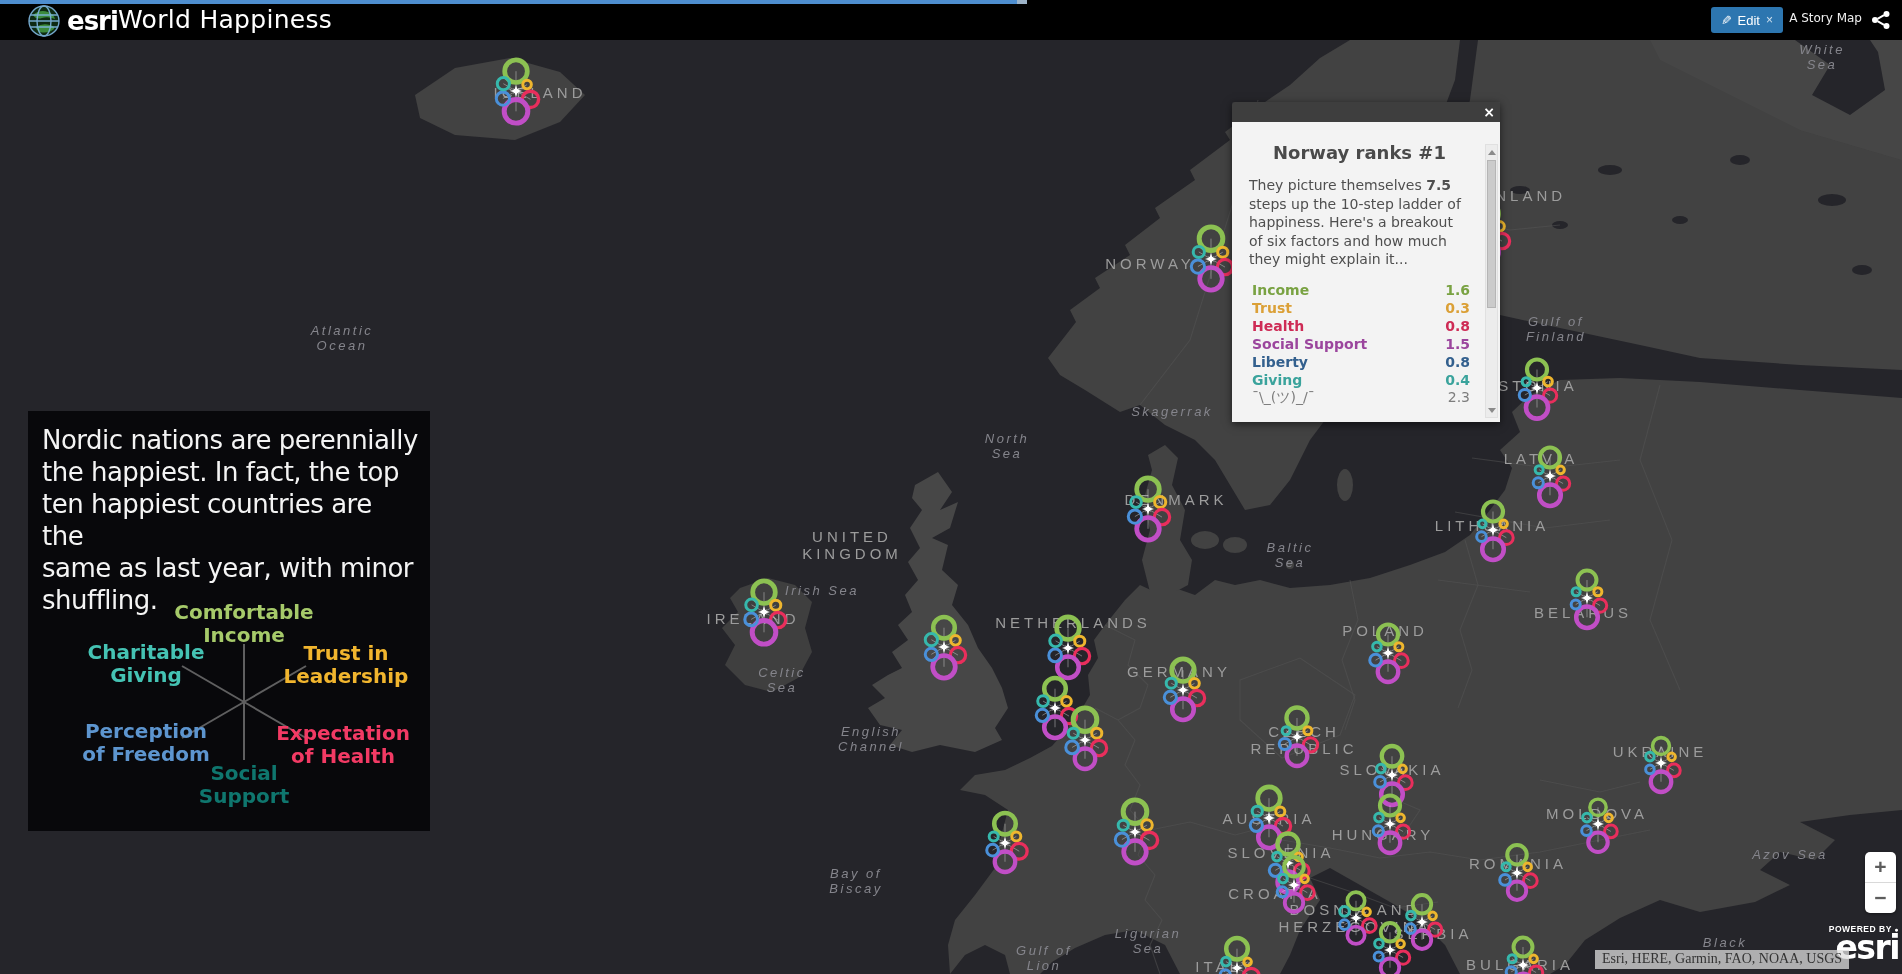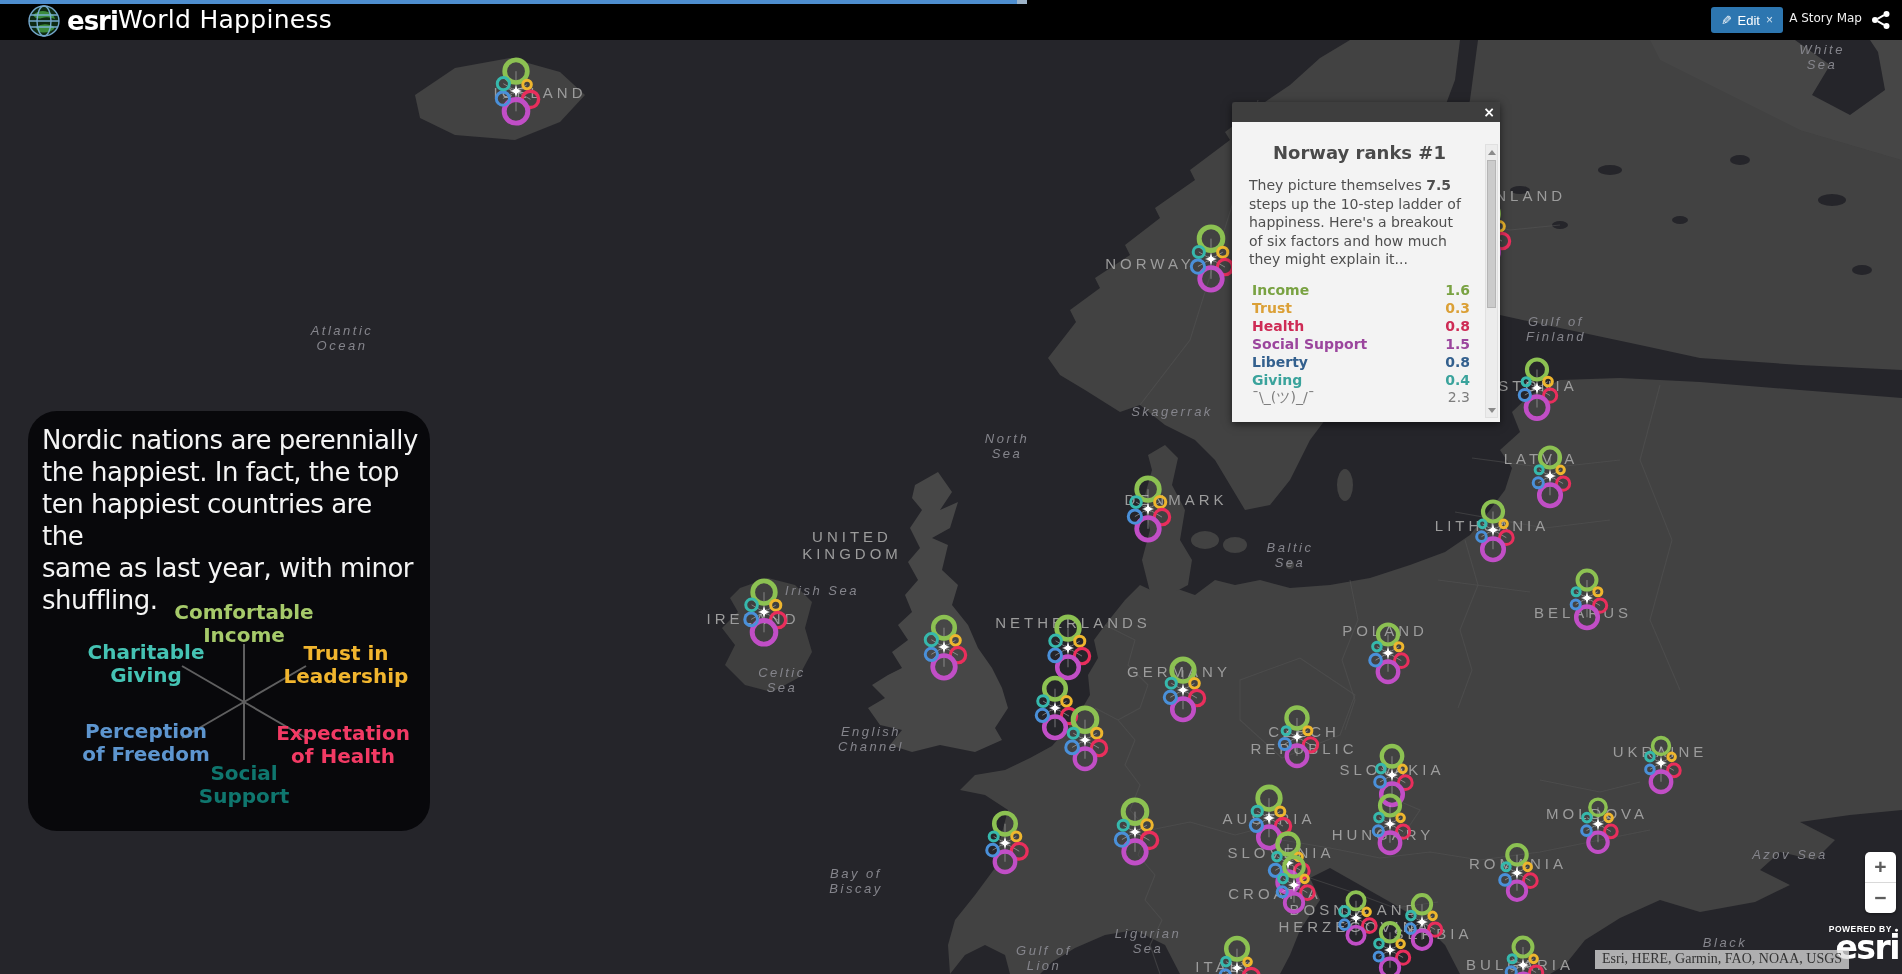--- a/index.html
+++ b/index.html
@@ -21,21 +21,21 @@
   #share-icon { position:absolute; right:10px; top:10px; width:22px; height:20px; }
 
   
   #map-area { position:absolute; top:40px; left:0; width:1902px; height:934px; }
   #map-svg { position:absolute; top:0; left:0; }
   .country-label { fill:#9c9c9c; font-size:15px; letter-spacing:4px; text-anchor:middle; font-family:"Liberation Sans",sans-serif; }
   .sea-label { fill:#85858c; font-size:13px; font-style:italic; letter-spacing:2.5px; text-anchor:middle; font-family:"Liberation Sans",sans-serif; }
   .border-line { stroke:#565656; stroke-width:1.1; fill:none; opacity:.5; }
 
   
-  #legend-panel { position:absolute; left:28px; top:371px; width:402px; height:420px; background:rgba(6,6,9,.95); z-index:20;border-radius:29px; }
+  #legend-panel { position:absolute; left:28px; top:371px; width:402px; height:420px; background:rgba(6,6,9,.95); z-index:20; }
   #legend-paragraph { color:#f4f4f4; font-size:26px; line-height:1.23; padding:14px 10px 0 14px; white-space:pre-line; font-family:"DejaVu Sans",sans-serif; letter-spacing:-0.5px; }
   #legend-diagram { position:absolute; left:16px; top:195px; width:446px; height:215px; }
   .spoke-label { position:absolute; transform:translate(-50%,-50%); font-weight:bold; font-size:20px; line-height:1.15; text-align:center; white-space:pre-line; font-family:"DejaVu Sans",sans-serif; }
 
   
   #popup { position:absolute; left:1232px; top:62px; width:268px; z-index:30; box-shadow:0 2px 8px rgba(0,0,0,.55); font-family:"DejaVu Sans",sans-serif; }
   #popup-titlebar { height:20px; background:#3e3e3e; border-radius:3px 3px 0 0; position:relative; }
   #popup-close { position:absolute; right:5px; top:1px; color:#fff; font-size:14px; font-weight:bold; cursor:pointer; line-height:18px; }
   #popup-body { background:#f3f3f3; height:300px; position:relative; padding:8px 30px 8px 17px; overflow:hidden; }
   #popup-title { text-align:center; font-weight:bold; font-size:18px; color:#4a4a4a; margin-top:12px; }

